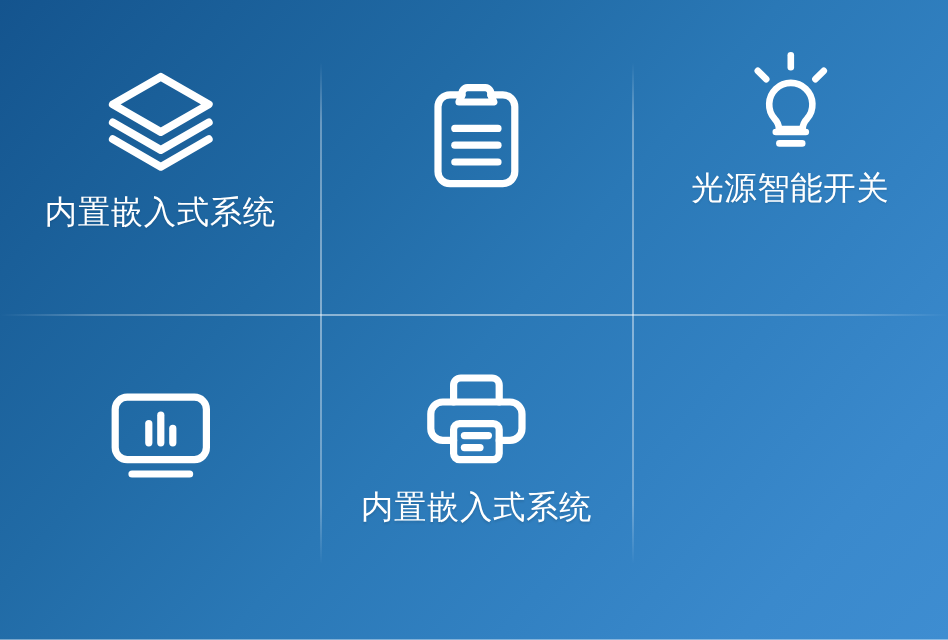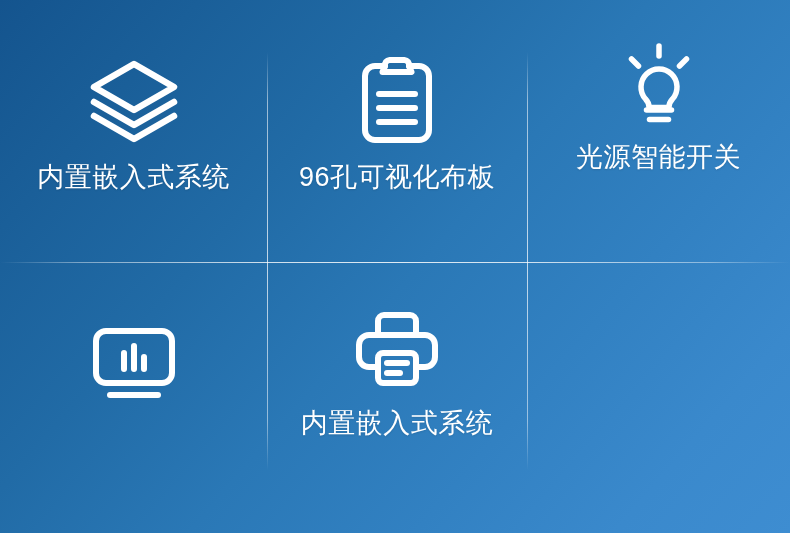--- a/index.html
+++ b/index.html
@@ -133,21 +133,20 @@
     <div class="feature-cell row1">
       <div class="feature-icon">
         <svg width="76" height="90" viewBox="0 0 76 90" fill="none" stroke="#ffffff" stroke-width="6" stroke-linejoin="round" stroke-linecap="round">
           <path d="M26 10 H16 a10 10 0 0 0 -10 10 v54 a10 10 0 0 0 10 10 h44 a10 10 0 0 0 10 -10 V20 a10 10 0 0 0 -10 -10 H50"></path>
           <path d="M26 10 a5 5 0 0 1 4.6 -6 h14.8 A5 5 0 0 1 50 10 l2.5 6 h-29 Z"></path>
           <path d="M20 38 H56"></path>
           <path d="M20 52 H56"></path>
           <path d="M20 66 H56"></path>
         </svg>
       </div>
-      <div class="feature-label">96孔可视化布板</div>
     </div>
 
     <div class="feature-cell row2">
       <div class="feature-icon">
         <svg width="82" height="82" viewBox="0 0 82 82" fill="none" stroke="#ffffff" stroke-width="5.5" stroke-linejoin="round" stroke-linecap="round">
           <path d="M41 4 V14"></path>
           <path d="M13.5 17 L20.5 24"></path>
           <path d="M68.5 17 L61.5 24"></path>
           <path d="M27.5 57 a18 18 0 1 1 27 0 c-2.6 2.6 -3.6 5.2 -3.6 8.5 h-19.8 c0 -3.3 -1 -5.9 -3.6 -8.5 Z"></path>
           <path d="M28.5 68 H53.5"></path>

